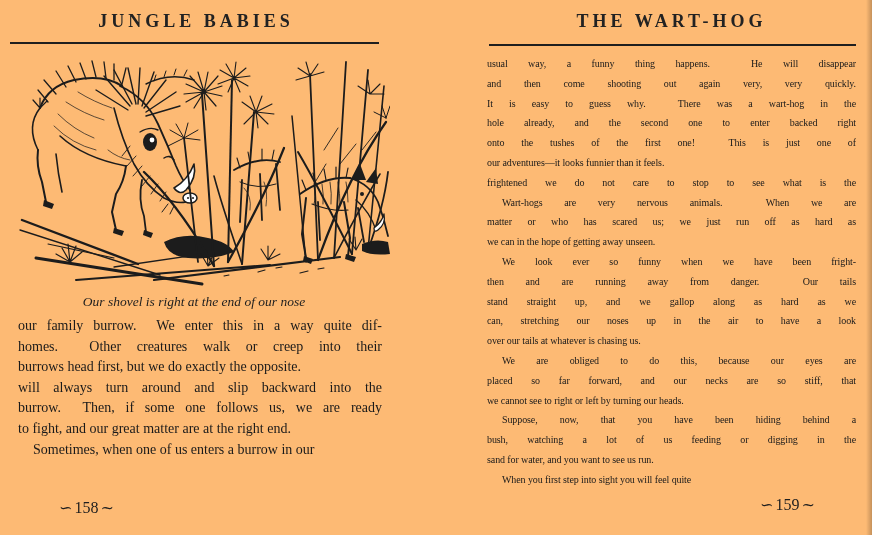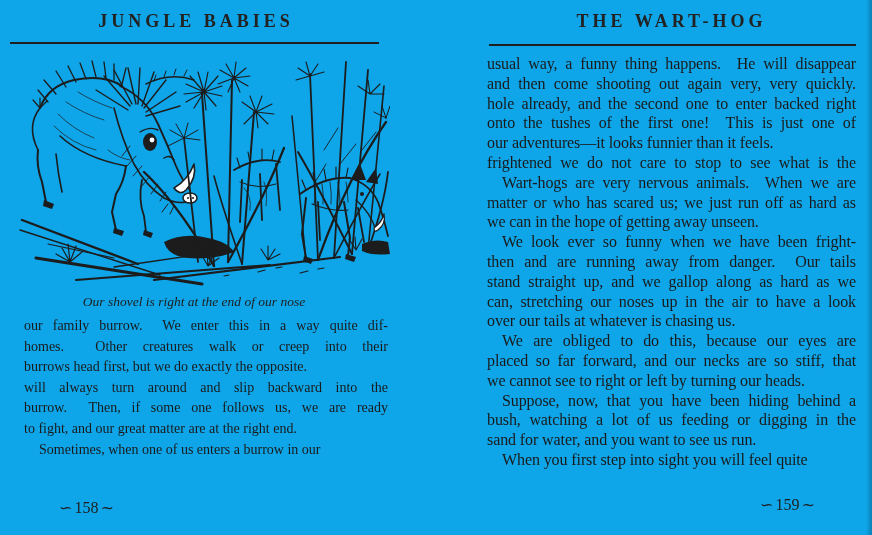--- a/index.html
+++ b/index.html
@@ -1,38 +1,38 @@
 <!DOCTYPE html>
 <html><head>
 <meta charset="utf-8">
 <style>
   html,body { margin:0; padding:0; background:#e9e9e9; }
   #canvas {
     position:relative; width:872px; height:535px; margin:0 auto;
-    background:#0ea5e9; overflow:hidden;
+    background:#fdba74; overflow:hidden;
     font-family:"Liberation Serif","DejaVu Serif",serif;
     color:#1a1a1a;
     -webkit-font-smoothing:antialiased;
   }
   .running-head {
     position:absolute; top:11px; text-align:center;
     font-weight:bold; font-size:18px; letter-spacing:4px;
     color:#222;
   }
   .head-rule { position:absolute; height:2px; background:#1f1f1f; }
   .page-body { position:absolute; }
   .line {
     text-align:justify; text-align-last:justify;
     white-space:pre-wrap; overflow:hidden;
   }
   .line.par-end { text-align-last:left; }
   .line.indent { text-indent:15px; }
-  .body-left  { left:24px;  top:316px; width:364px; font-size:14px; line-height:20.6px; }
+  .body-left  { left:18px;  top:316px; width:364px; font-size:14px; line-height:20.6px; }
   .body-left  .line { height:20.6px; }
-  .body-right { left:487px; top:54px;  width:369px; font-size:16px; line-height:19.8px; letter-spacing:-0.1px; }
+  .body-right { left:487px; top:54px;  width:369px; font-size:10px; line-height:19.8px; letter-spacing:-0.1px; }
   .body-right .line { height:19.8px; }
   .caption {
     position:absolute; left:14px; top:294px; width:360px;
     text-align:center; font-style:italic; font-size:13.5px; color:#1e1e1e;
   }
   .illustration-box { position:absolute; left:18px; top:54px; width:372px; height:236px; }
   .illustration-box svg { width:100%; height:100%; display:block; }
   .folio { position:absolute; font-size:16px; color:#1e1e1e; }
   .folio .orn { display:inline-block; margin:0 2px; font-family:"DejaVu Serif","DejaVu Sans",serif; }
   .folio .orn.flip { transform:scaleX(-1); }
@@ -180,20 +180,21 @@
     </div>
   </div>
 
   <div>
     <div class="running-head" style="left:487px; width:369px;">THE WART-HOG</div>
     <div class="head-rule" style="left:489px; top:44px; width:367px;"></div>
 
     <div class="page-body body-right">
         <div class="line">usual way, a funny thing happens.  He will disappear</div>
         <div class="line">and then come shooting out again very, very quickly.</div>
+        <div class="line">It is easy to guess why.  There was a wart-hog in the</div>
         <div class="line">hole already, and the second one to enter backed right</div>
         <div class="line">onto the tushes of the first one!  This is just one of</div>
         <div class="line par-end">our adventures—it looks funnier than it feels.</div>
         <div class="line">frightened we do not care to stop to see what is the</div>
         <div class="line indent">Wart-hogs are very nervous animals.  When we are</div>
         <div class="line">matter or who has scared us; we just run off as hard as</div>
         <div class="line par-end">we can in the hope of getting away unseen.</div>
         <div class="line indent">We look ever so funny when we have been fright-</div>
         <div class="line">then and are running away from danger.  Our tails</div>
         <div class="line">stand straight up, and we gallop along as hard as we</div>

